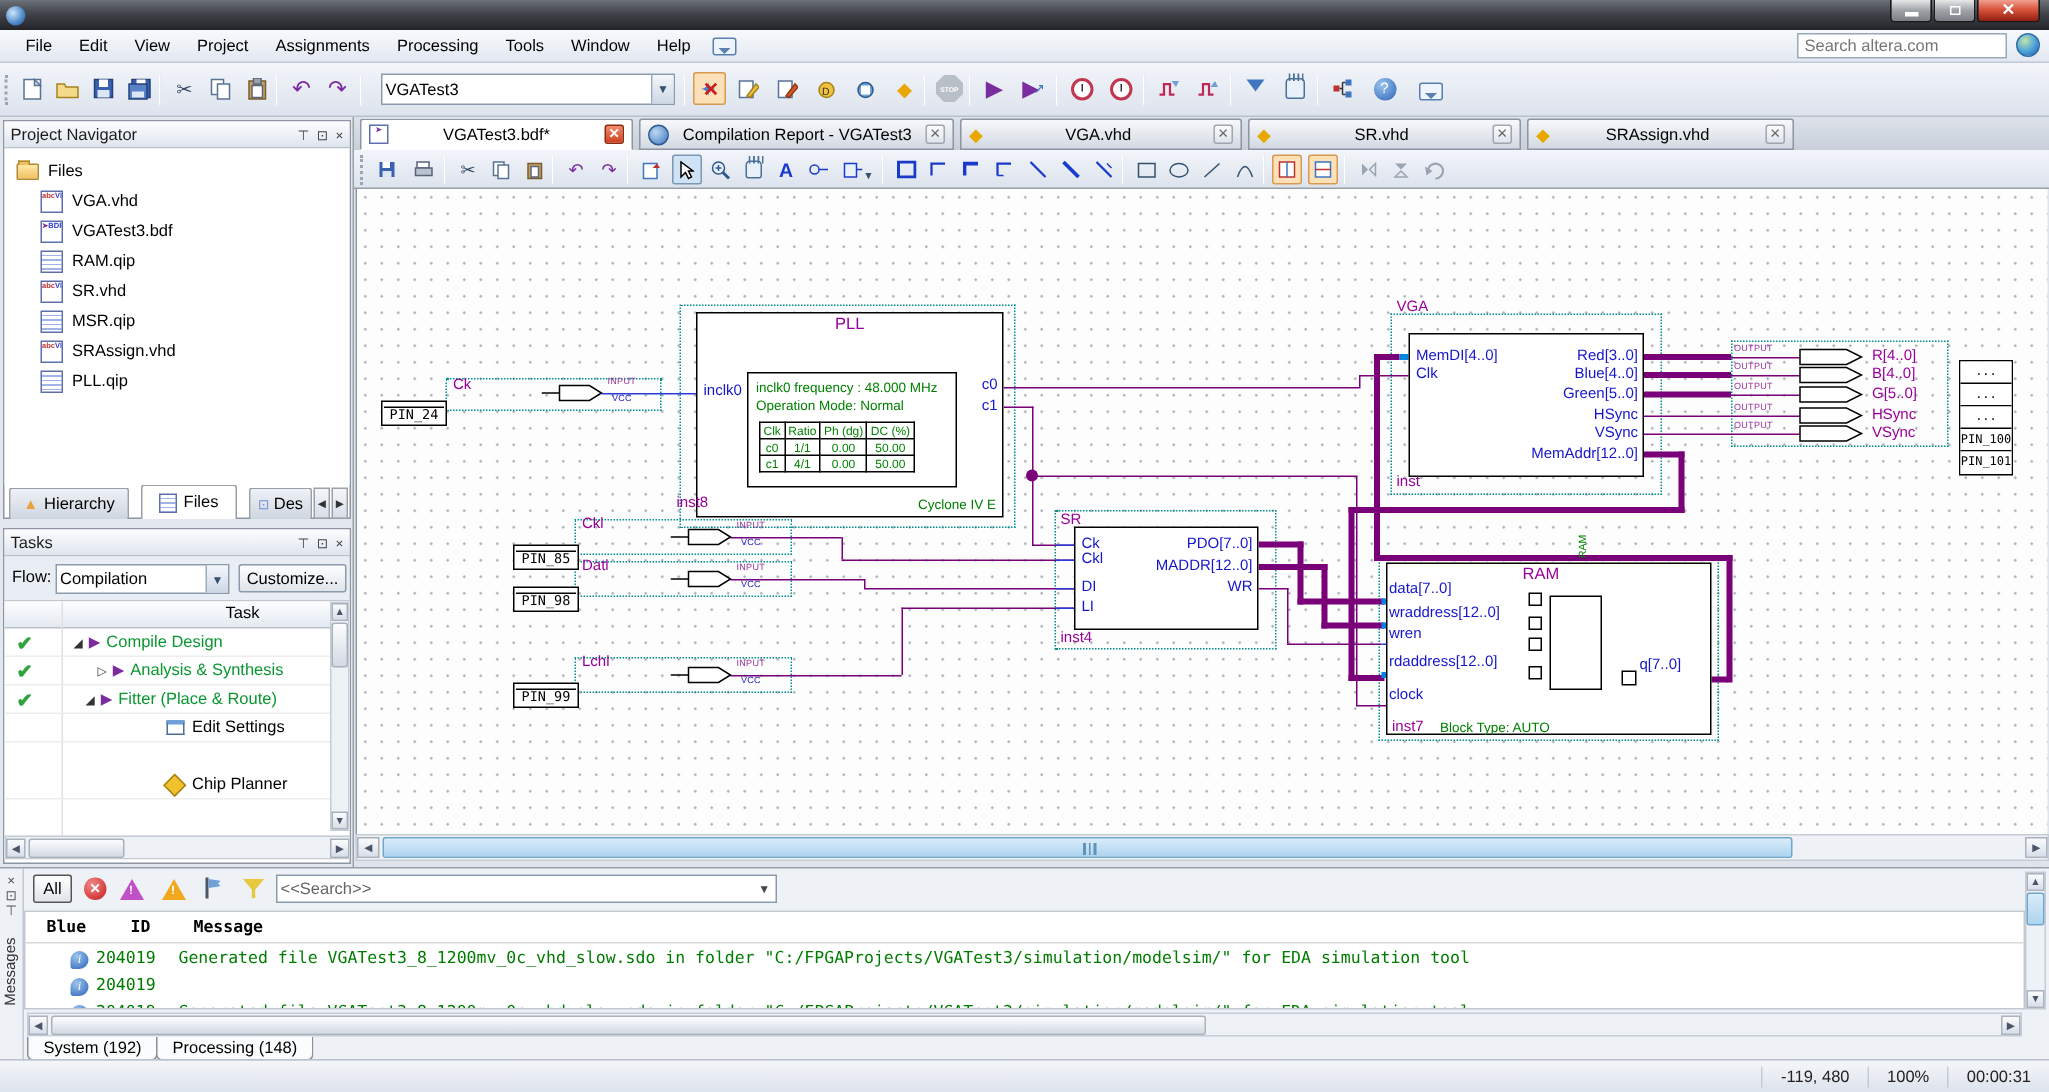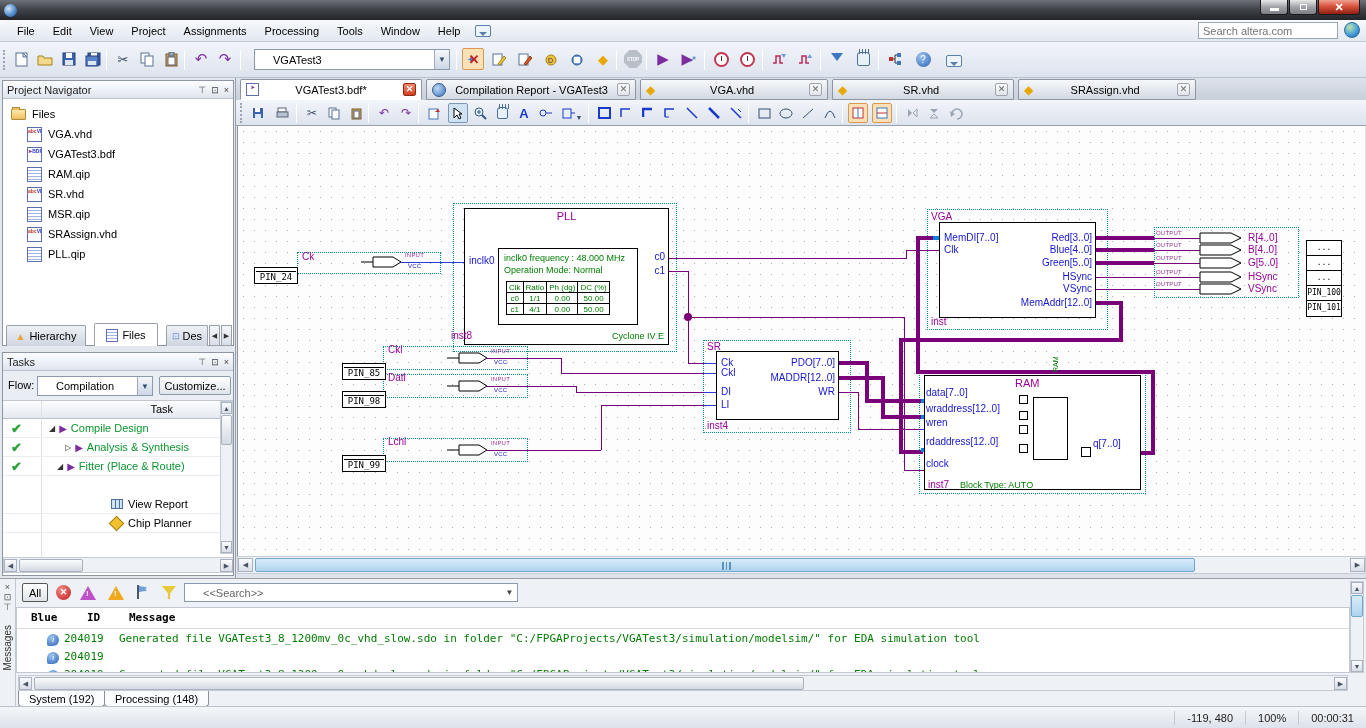--- a/index.html
+++ b/index.html
@@ -25,21 +25,21 @@
   
   #toolbar1{position:absolute;left:0;top:42px;width:1366px;height:36px;background:linear-gradient(#f2f5fa,#dde3ed);border-bottom:1px solid #b9c1cc}
   #toolbar2{position:absolute;left:236px;top:100px;width:1130px;height:26px;background:linear-gradient(#f2f5fa,#dde3ed);border-bottom:1px solid #9aa0a8}
   .tbi{position:absolute;width:22px;height:22px;display:flex;align-items:center;justify-content:center;font-size:13px;color:#3a4a66;border-radius:2px}
   .tbi.sm{width:20px;height:20px;font-size:12px}
   .tsep{position:absolute;width:1px;height:20px;background:#b7bec9;border-right:1px solid #fff}
   .grip{position:absolute;width:3px;height:20px;border-left:2px dotted #9aa4b2}
   .pressed{border:1px solid #7a97b5;background:#cfe3f5}
   .hot{border:1px solid #d89a4e;background:#fbe0b8}
   .combo{position:absolute;background:#fff;border:1px solid #8a9bad;display:flex;align-items:center;font-size:11px}
-  .combo .cval{flex:1;padding:0 18px;white-space:nowrap;overflow:hidden}
+  .combo .cval{flex:1;padding:0 2px;white-space:nowrap;overflow:hidden}
   .combo .carr{width:15px;height:100%;background:linear-gradient(#f4f7fb,#cdd7e4);border-left:1px solid #9cabbd;display:flex;align-items:center;justify-content:center;font-size:8px;color:#33506e}
   .octagon{width:18px;height:18px;background:#b9bfc7;clip-path:polygon(30% 0,70% 0,100% 30%,100% 70%,70% 100%,30% 100%,0 70%,0 30%);color:#fff;font-size:4.5px;display:flex;align-items:center;justify-content:center;font-weight:bold}
   .clockic{width:15px;height:15px;border:2px solid #c23750;border-radius:50%;position:relative;background:#fff}
   .clockic::after{content:"";position:absolute;left:5px;top:2px;width:1.5px;height:5px;background:#333}
   .playp{color:#7b2da0;font-size:15px}
   .dna{width:0;height:0;border:6px solid transparent;border-top:8px solid #3f76c0;margin-top:6px}
   .handic{width:13px;height:14px;background:#e8f0fa;border:1px solid #4a6f9a;border-radius:3px 3px 2px 2px;position:relative}
   .handic::before{content:"";position:absolute;top:-4px;left:1px;width:10px;height:5px;background:linear-gradient(90deg,#4a6f9a 1px,transparent 1px);background-size:3px 5px}
   
   .panel{position:absolute;background:#fff;border:1px solid #8f96a3}
@@ -392,23 +392,23 @@
       <span class="texp" style="margin-left:62px">▷</span>
       <span class="tplay">▶</span>
       <span class="tgreen">Analysis &amp; Synthesis</span>
     </div>
     <div class="task-row" style="top:56px">
       <span class="chk">✔</span>
       <span class="texp" style="margin-left:54px">◢</span>
       <span class="tplay">▶</span>
       <span class="tgreen">Fitter (Place &amp; Route)</span>
     </div>
-    <div class="task-row" style="top:94px">
-      <span class="gridic" style="margin-left:108px"></span>
-      <span>View Report</span>
+    <div class="task-row" style="top:75px">
+      <span class="winic" style="margin-left:108px"></span>
+      <span>Edit Settings</span>
     </div>
     <div class="task-row" style="top:113px">
       <span class="chipic" style="margin-left:108px"></span>
       <span>Chip Planner</span>
     </div>
 
     <div class="scroll-v" style="right:0;top:0;width:13px;height:153px">
       <div class="sarrow" style="left:0;top:0;width:11px;height:12px">▲</div>
       <div class="sthumb gray" style="left:0;top:13px;width:11px;height:30px"></div>
       <div class="sarrow" style="left:0;bottom:0;width:11px;height:12px">▼</div>
@@ -712,22 +712,22 @@
           <td>4/1</td>
       <td>0.00</td>
           <td>50.00</td>
     </tr>
   </tbody>
     </table>
   <div class="lbl-m" style="left:213px;top:204px">inst8</div>
   <div class="lbl-g" style="left:300px;top:205px;width:126px;text-align:right">Cyclone IV E</div>
 
   <div class="blk" style="left:701px;top:96px;width:157px;height:96px"></div>
-  <div class="lbl-m" style="left:693px;top:85px">VGA</div>
-  <div class="lbl-b" style="left:706px;top:106px">MemDI[7..0]</div>
+  <div class="lbl-m" style="left:693px;top:73px">VGA</div>
+  <div class="lbl-b" style="left:706px;top:106px">MemDI[4..0]</div>
   <div class="lbl-b" style="left:706px;top:118px">Clk</div>
   <div class="lbl-b" style="left:740px;top:106px;width:114px;text-align:right">Red[3..0]</div>
   <div class="lbl-b" style="left:740px;top:118px;width:114px;text-align:right">Blue[4..0]</div>
   <div class="lbl-b" style="left:740px;top:131px;width:114px;text-align:right">Green[5..0]</div>
   <div class="lbl-b" style="left:740px;top:145px;width:114px;text-align:right">HSync</div>
   <div class="lbl-b" style="left:740px;top:157px;width:114px;text-align:right">VSync</div>
   <div class="lbl-b" style="left:740px;top:171px;width:114px;text-align:right">MemAddr[12..0]</div>
   <div class="lbl-m" style="left:693px;top:190px">inst</div>
 
   <div class="blk" style="left:478px;top:225px;width:123px;height:69px"></div>

